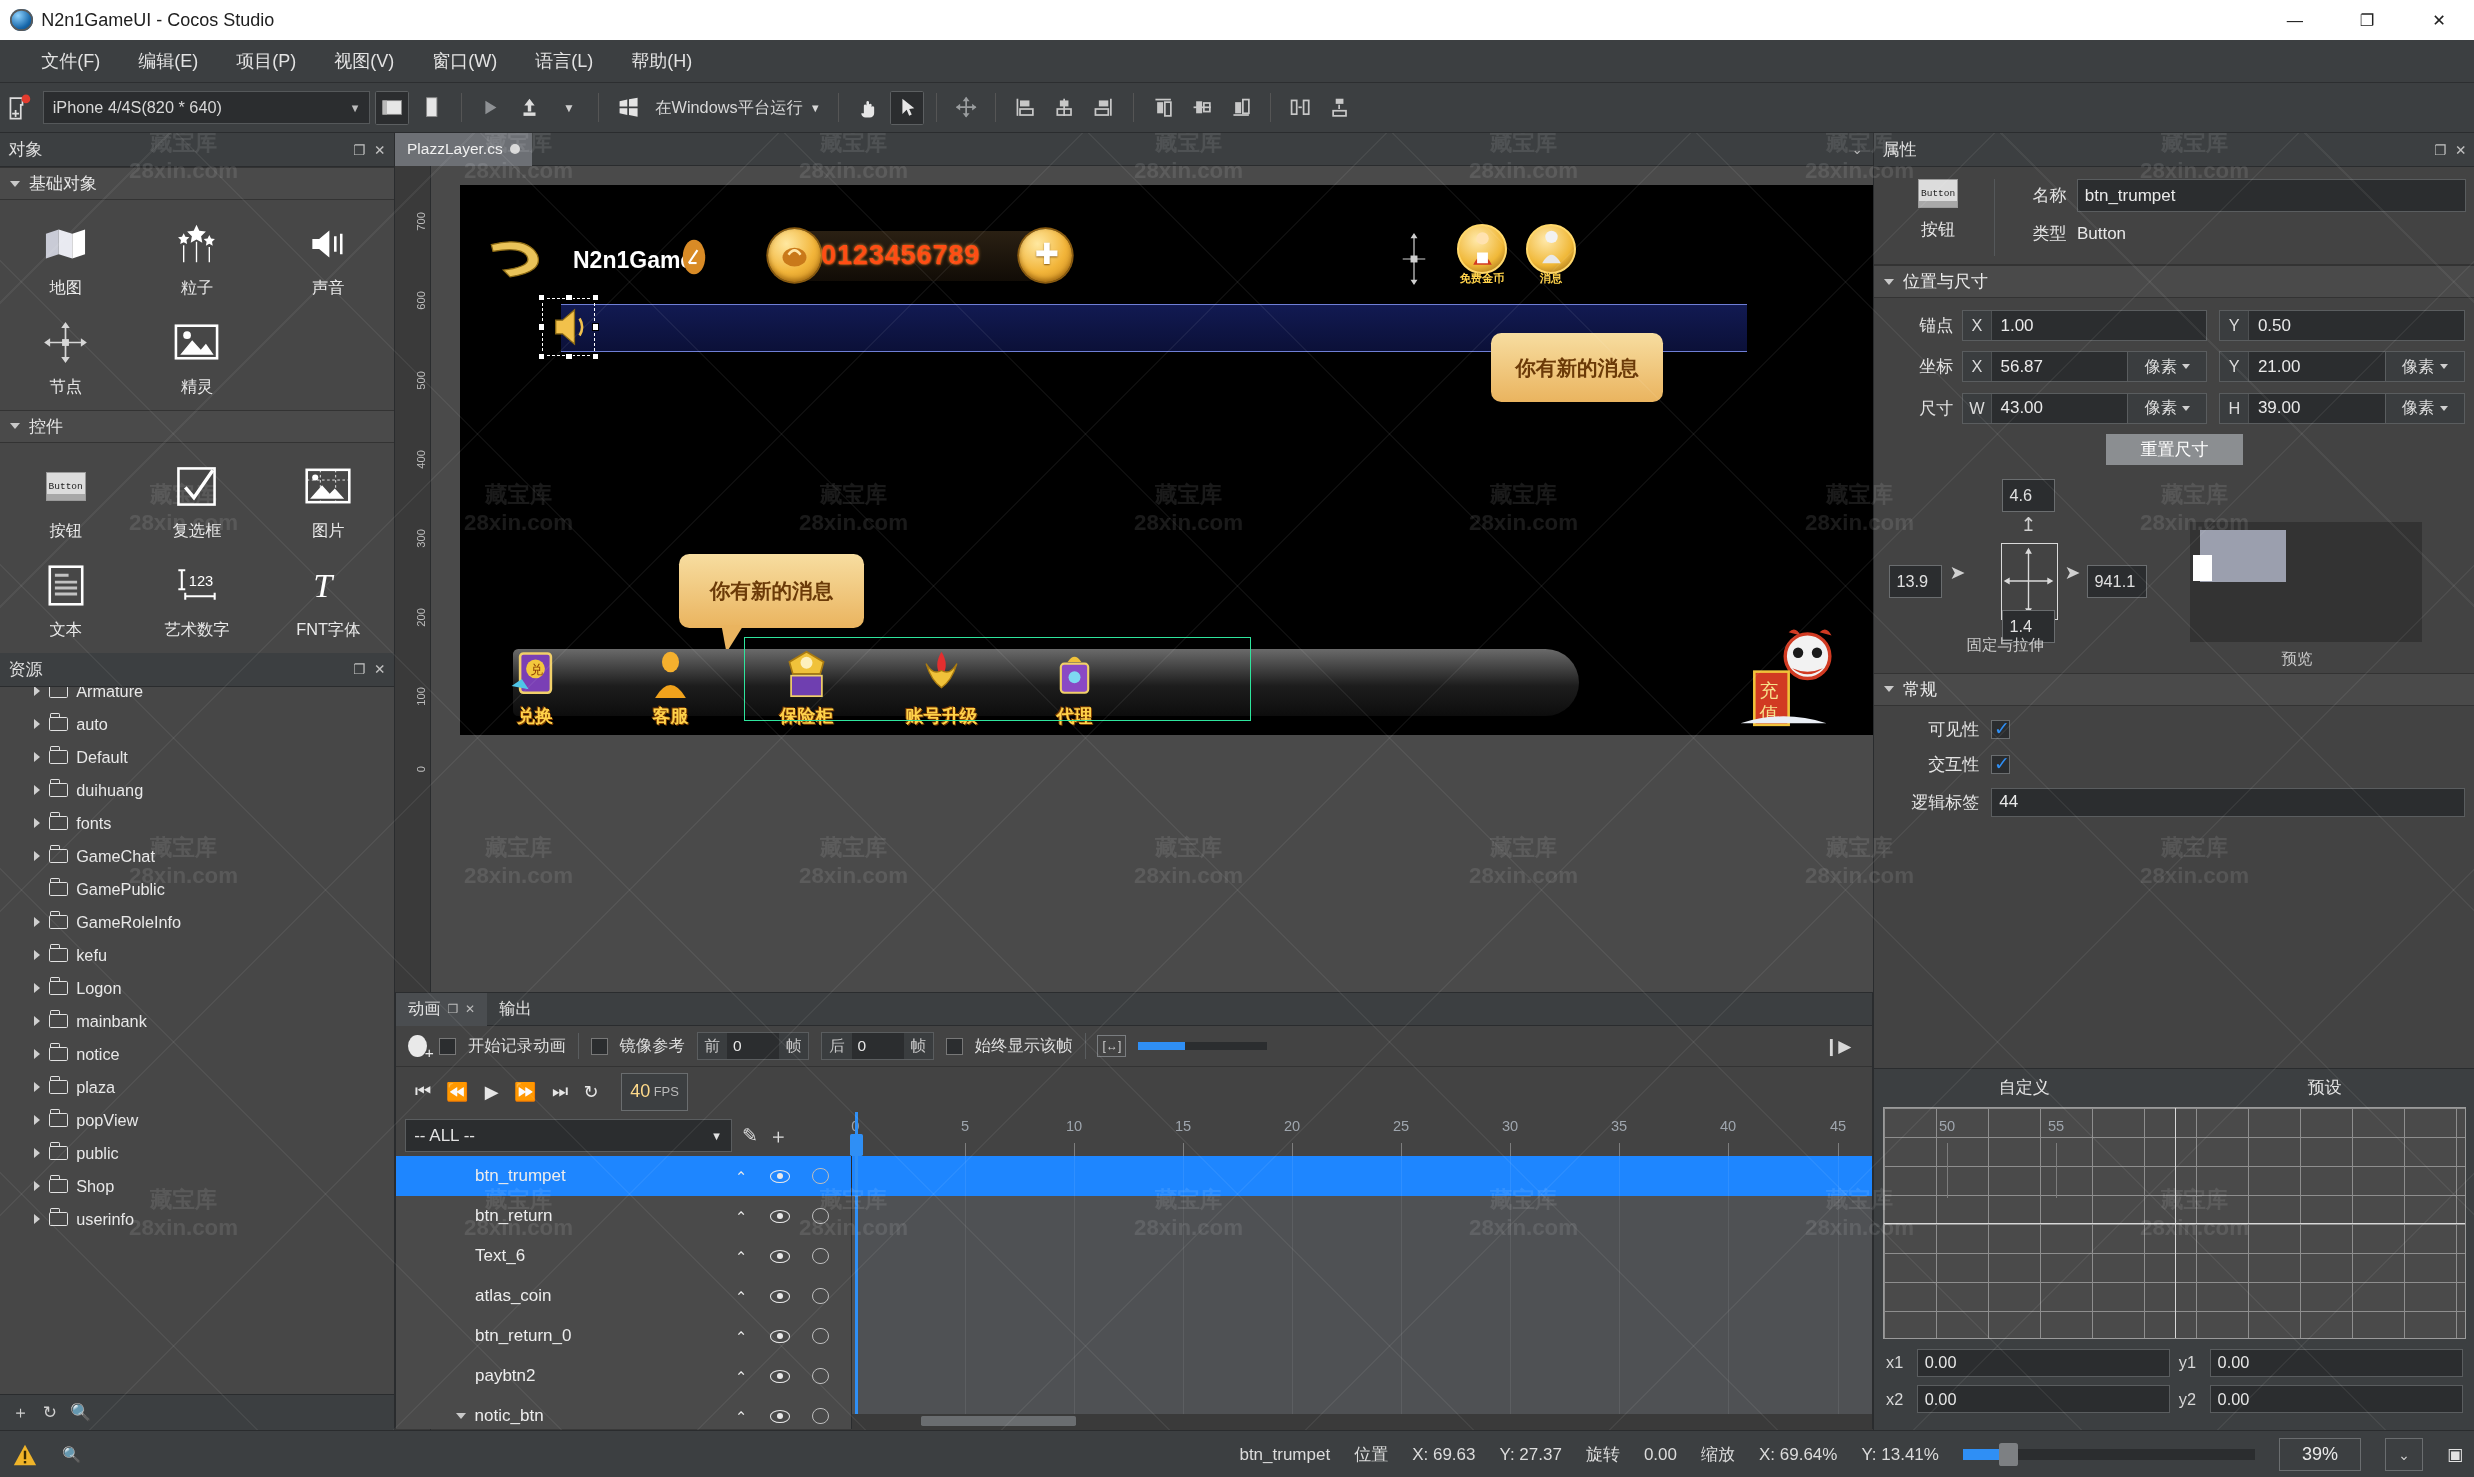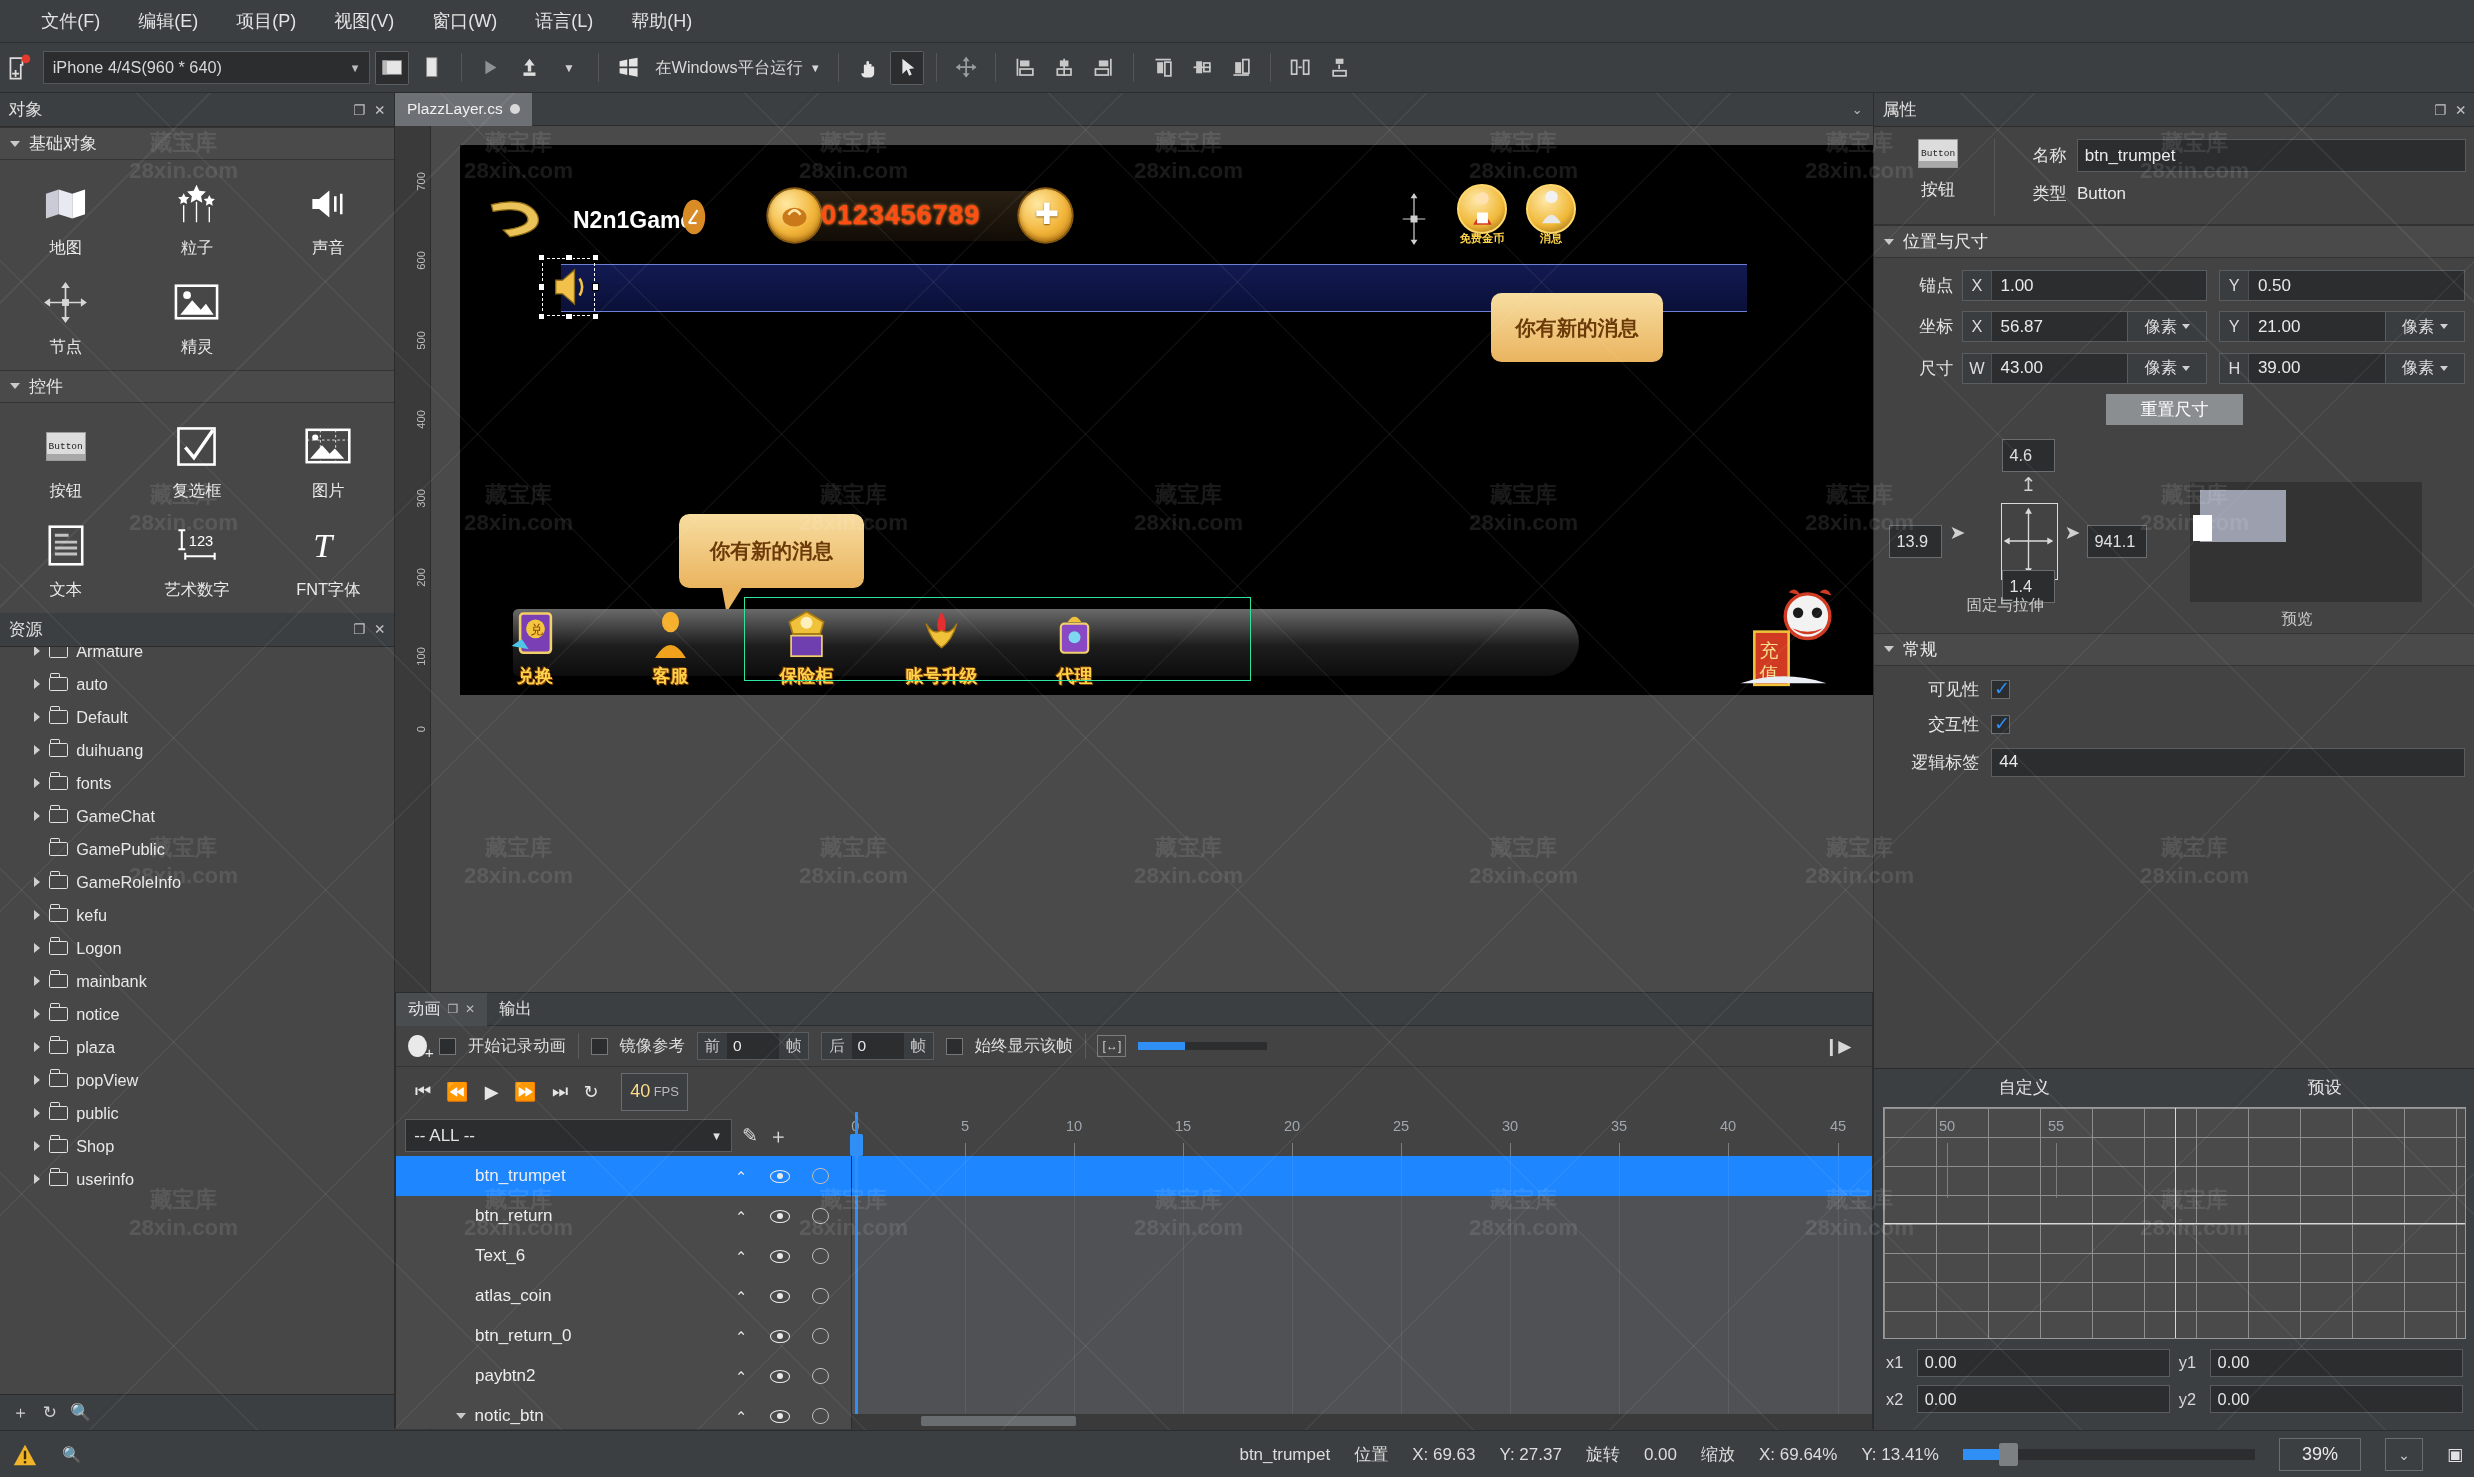--- a/index.html
+++ b/index.html
@@ -305,41 +305,50 @@
   .zoombox{ width:82px; height:33px; border:0.9px solid #6a6d6f; color:#e9e9e9; font-size:18px;
             display:flex; align-items:center; justify-content:center; }
   .zchev{ width:38px;height:33px; border:0.9px solid #6a6d6f; display:flex; align-items:center;
           justify-content:center; color:#d6d6d6; font-size:13.7px; }
 </style>
 </head>
 <body>
 
 <div id="app">
 
+  <div class="titlebar">
+    <div class="tb-icon"></div>
+    <div class="tb-title">N2n1GameUI - Cocos Studio</div>
+    <div class="tb-btns">
+      <div class="tb-btn">—</div>
+      <div class="tb-btn">❐</div>
+      <div class="tb-btn close">✕</div>
+    </div>
+  </div>
 
   <div class="menubar">
     <div class="menu-item">文件(F)</div>
     <div class="menu-item">编辑(E)</div>
     <div class="menu-item">项目(P)</div>
     <div class="menu-item">视图(V)</div>
     <div class="menu-item">窗口(W)</div>
     <div class="menu-item">语言(L)</div>
     <div class="menu-item">帮助(H)</div>
   </div>
 
   <div class="toolbar">
     <div class="newdoc">
       <svg width="31" height="33" viewBox="0 0 36 38">
         <path d="M8 8 h10 v8 h-2 v16 h-12 v-24 z" fill="none" stroke="#dcdcdc" stroke-width="2"></path>
         <path d="M6 26 h8 M10 22 v8" stroke="#dcdcdc" stroke-width="2"></path>
         <circle cx="22" cy="9" r="5" fill="#e23b2e"></circle>
       </svg>
     </div>
     <div class="device-sel">
-      <span>iPhone 4/4S(960 * 640)</span>
+      <span>iPhone 4/4S(820 * 640)</span>
       <span class="caret">▼</span>
     </div>
     <div class="tbtn active">
       <svg width="22.3" height="19" viewBox="0 0 26 22">
           <rect x="2" y="3" width="22" height="16" fill="#e6e6e6" stroke="#8a8a8a"></rect>
           <rect x="2" y="3" width="5" height="16" fill="#b9b9b9"></rect>
         </svg>
     </div>
     <div class="tbtn">
       <svg width="15.5" height="22.3" viewBox="0 0 18 26">

